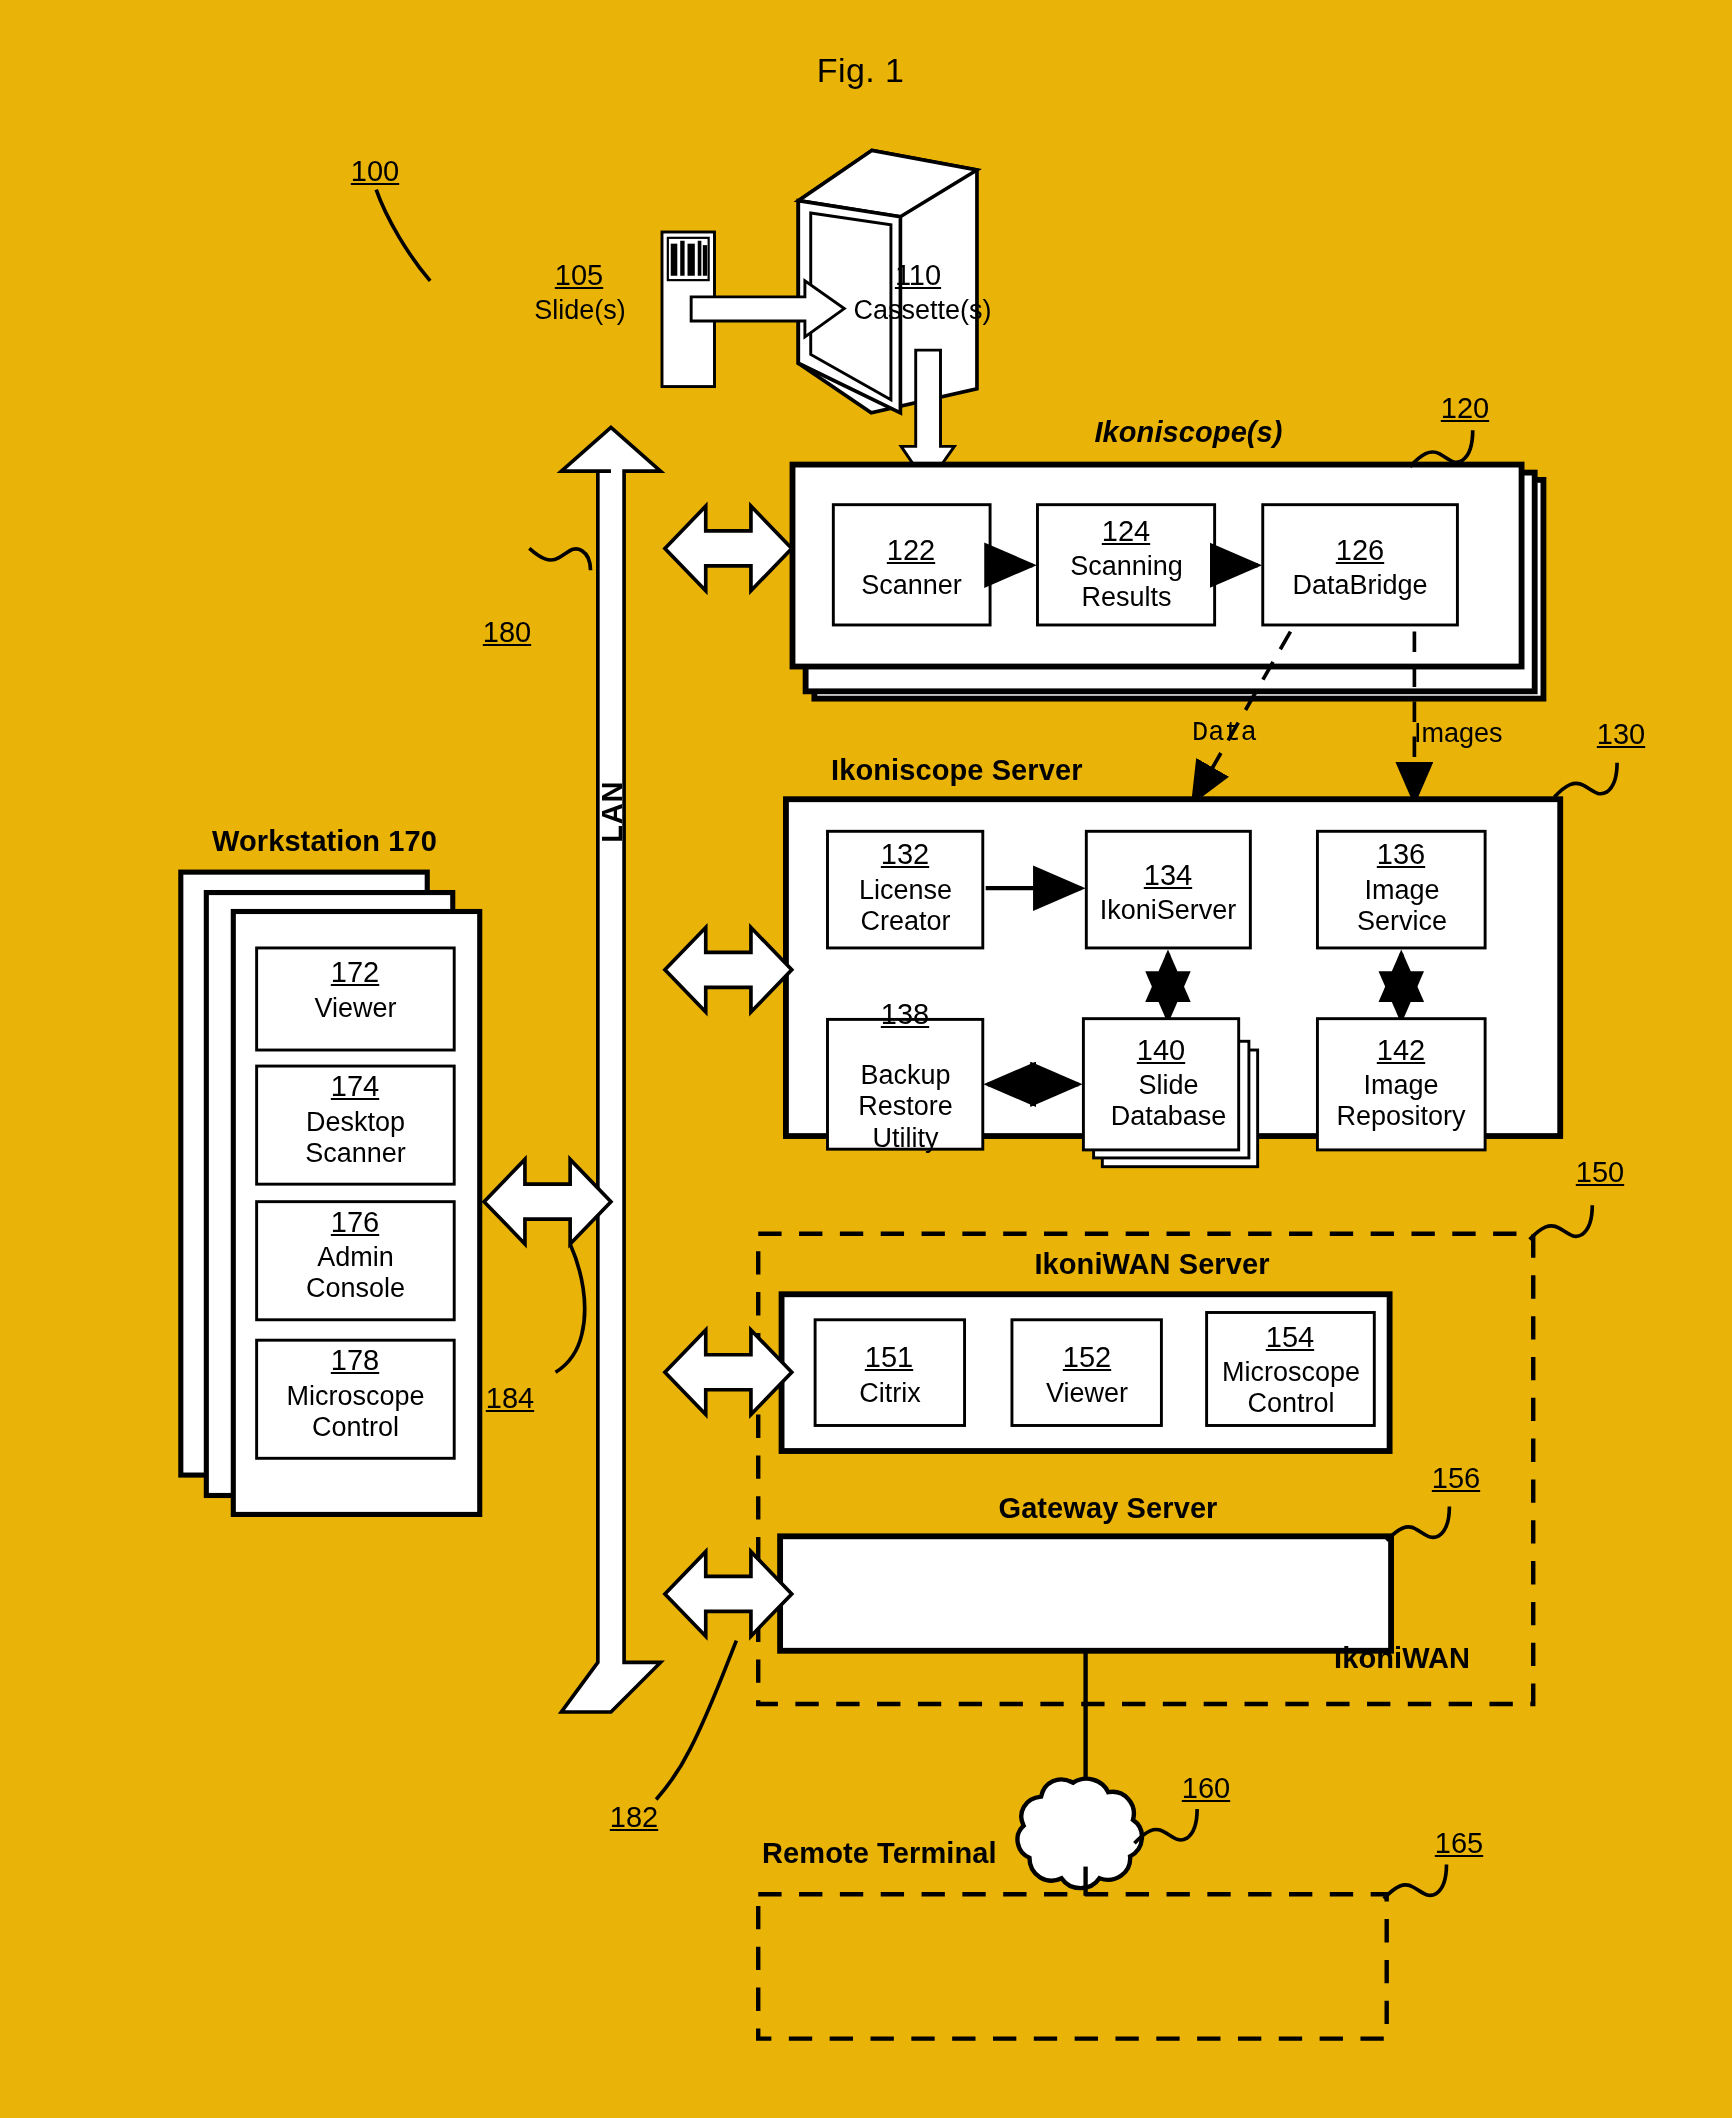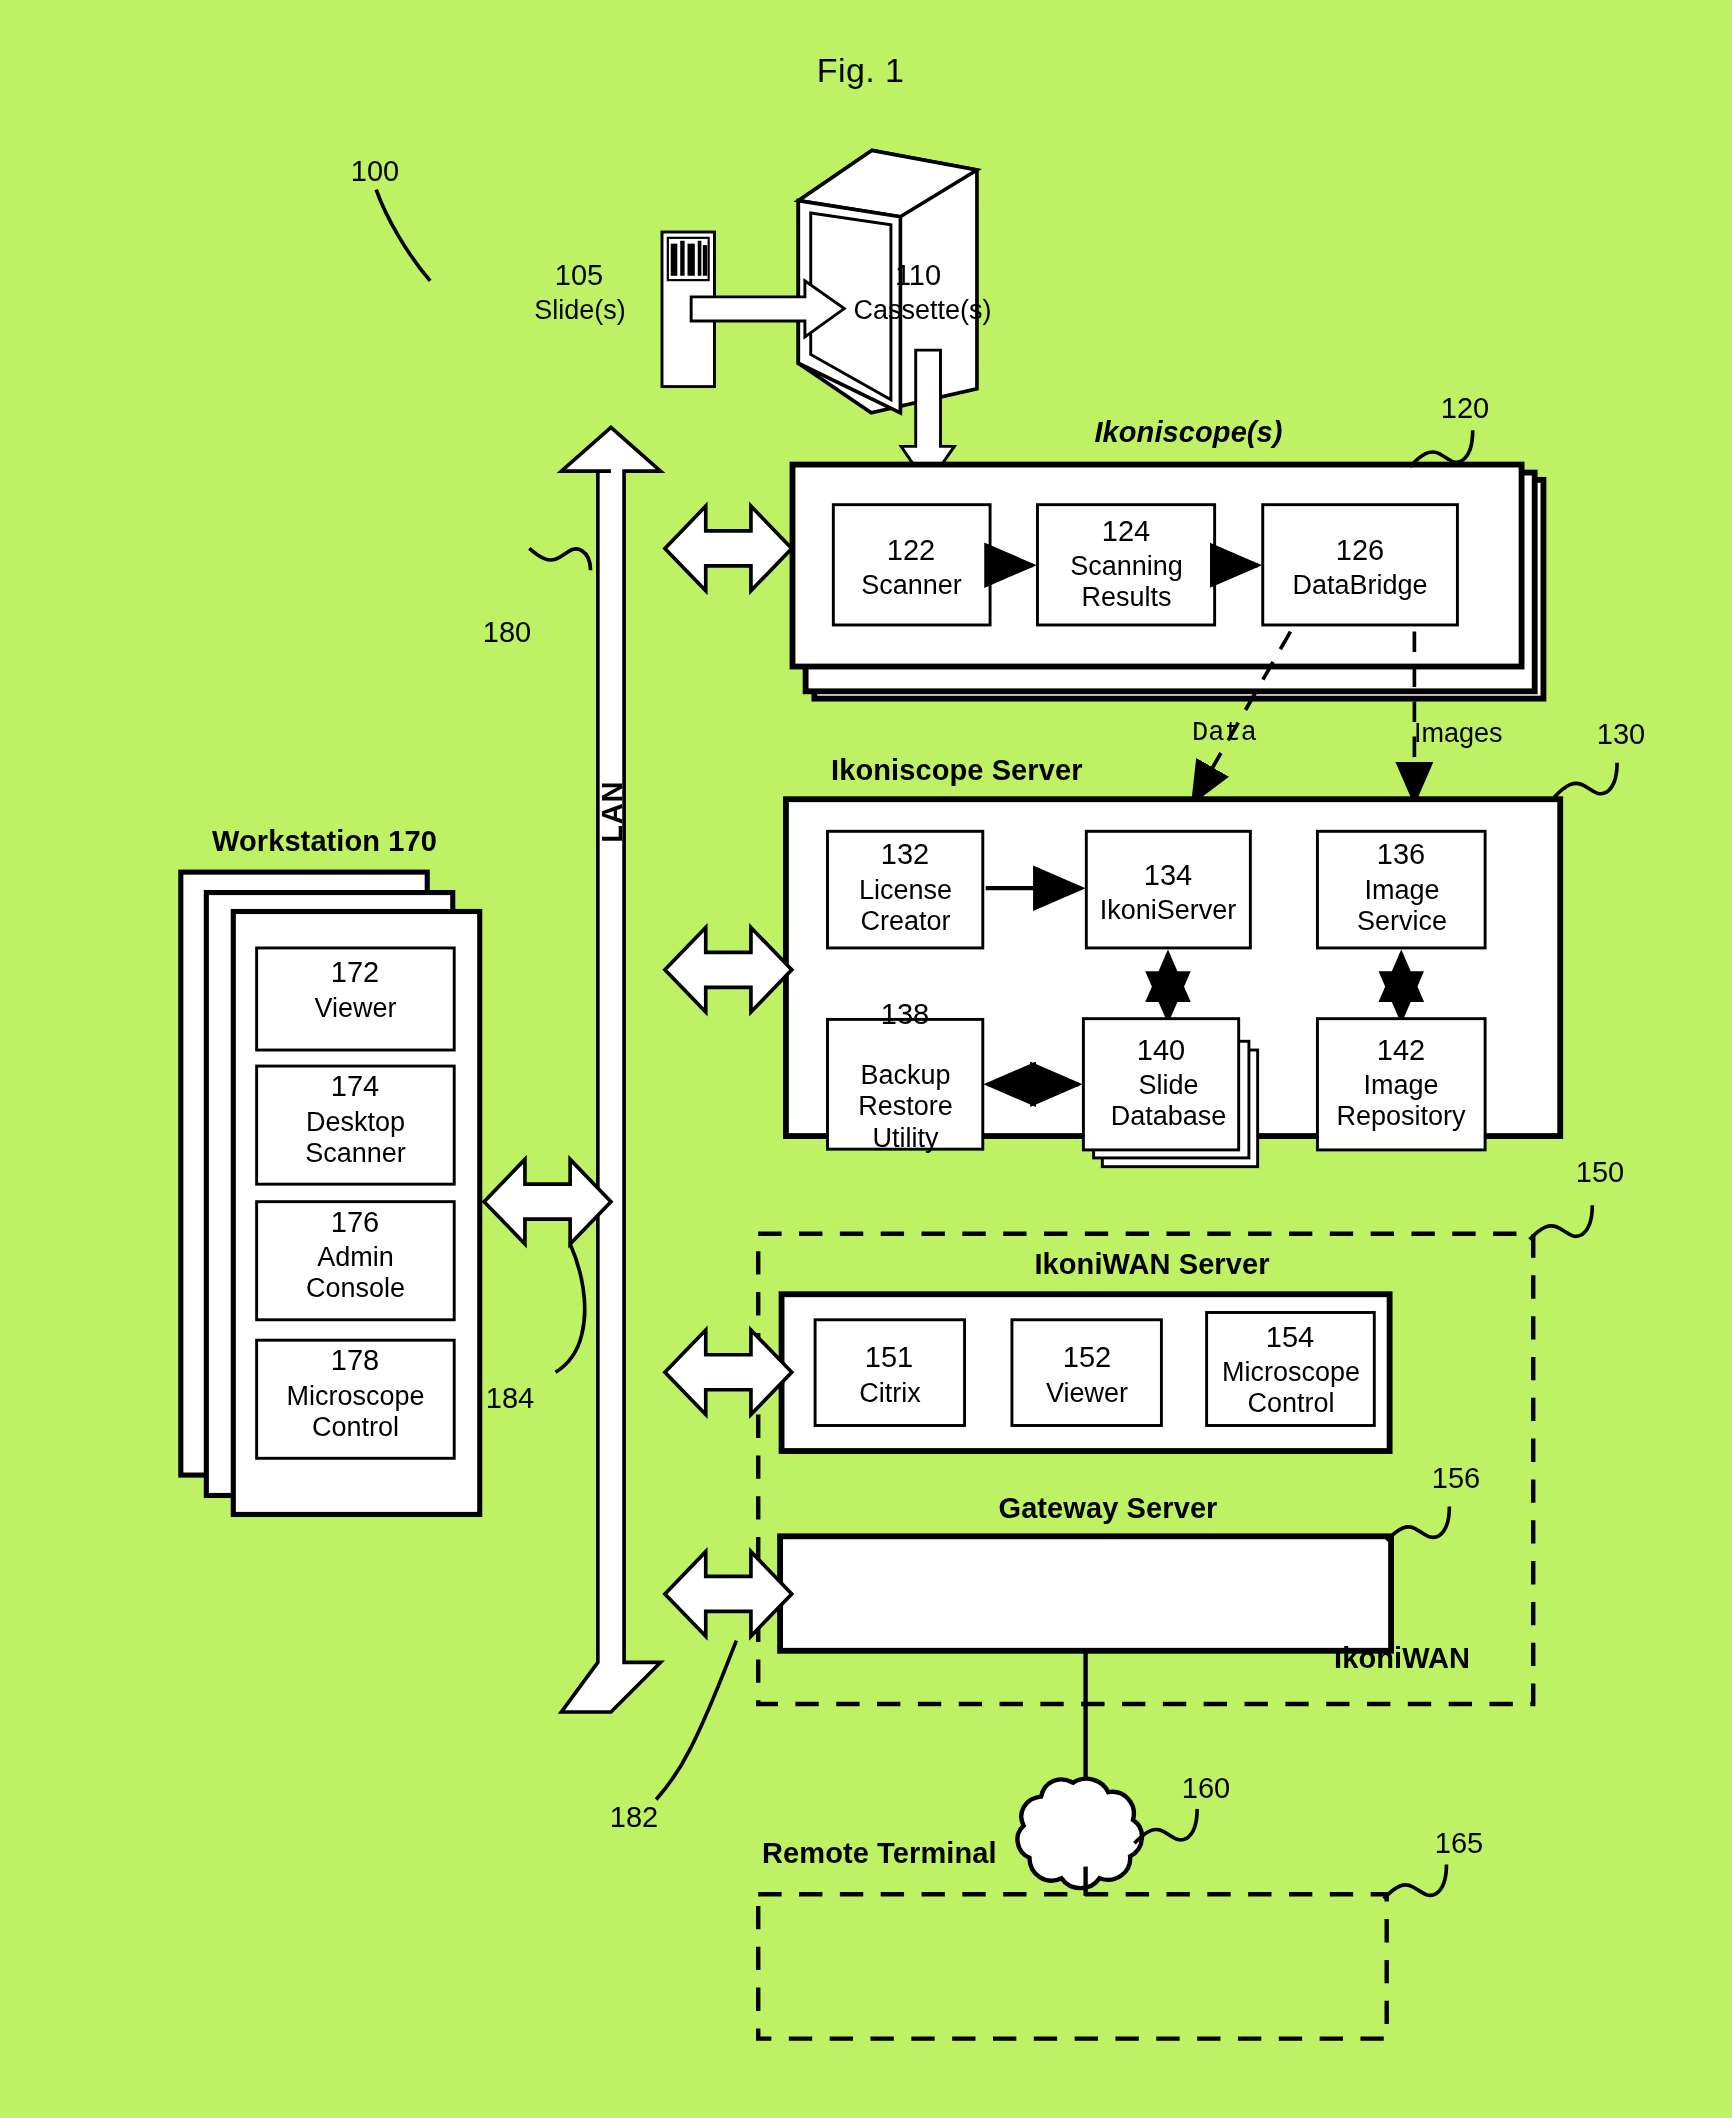--- a/index.html
+++ b/index.html
@@ -8,21 +8,21 @@
     background: #ffffff;
   }
   body {
     font-family: "Liberation Sans", sans-serif;
     color: #000000;
   }
   #page {
     position: relative;
     width: 1733px;
     height: 2119px;
-    background: #bef264;
+    background: #eab308;
     overflow: hidden;
   }
   #svg-layer {
     position: absolute;
     left: 0; top: 0;
     width: 1733px;
     height: 2119px;
   }
   .lbl {
     position: absolute;
@@ -30,20 +30,21 @@
     line-height: 1.16;
     text-align: center;
     font-size: 26px;
   }
   .fig-title {
     font-size: 34px;
     letter-spacing: 0.4px;
   }
   .ref-num {
     font-size: 29px;
+    text-decoration: underline;
   }
   .bold-hdr {
     font-weight: bold;
     font-size: 29px;
     letter-spacing: 0.1px;
   }
   .box-lbl {
     font-size: 27px;
   }
   .lan-text {

